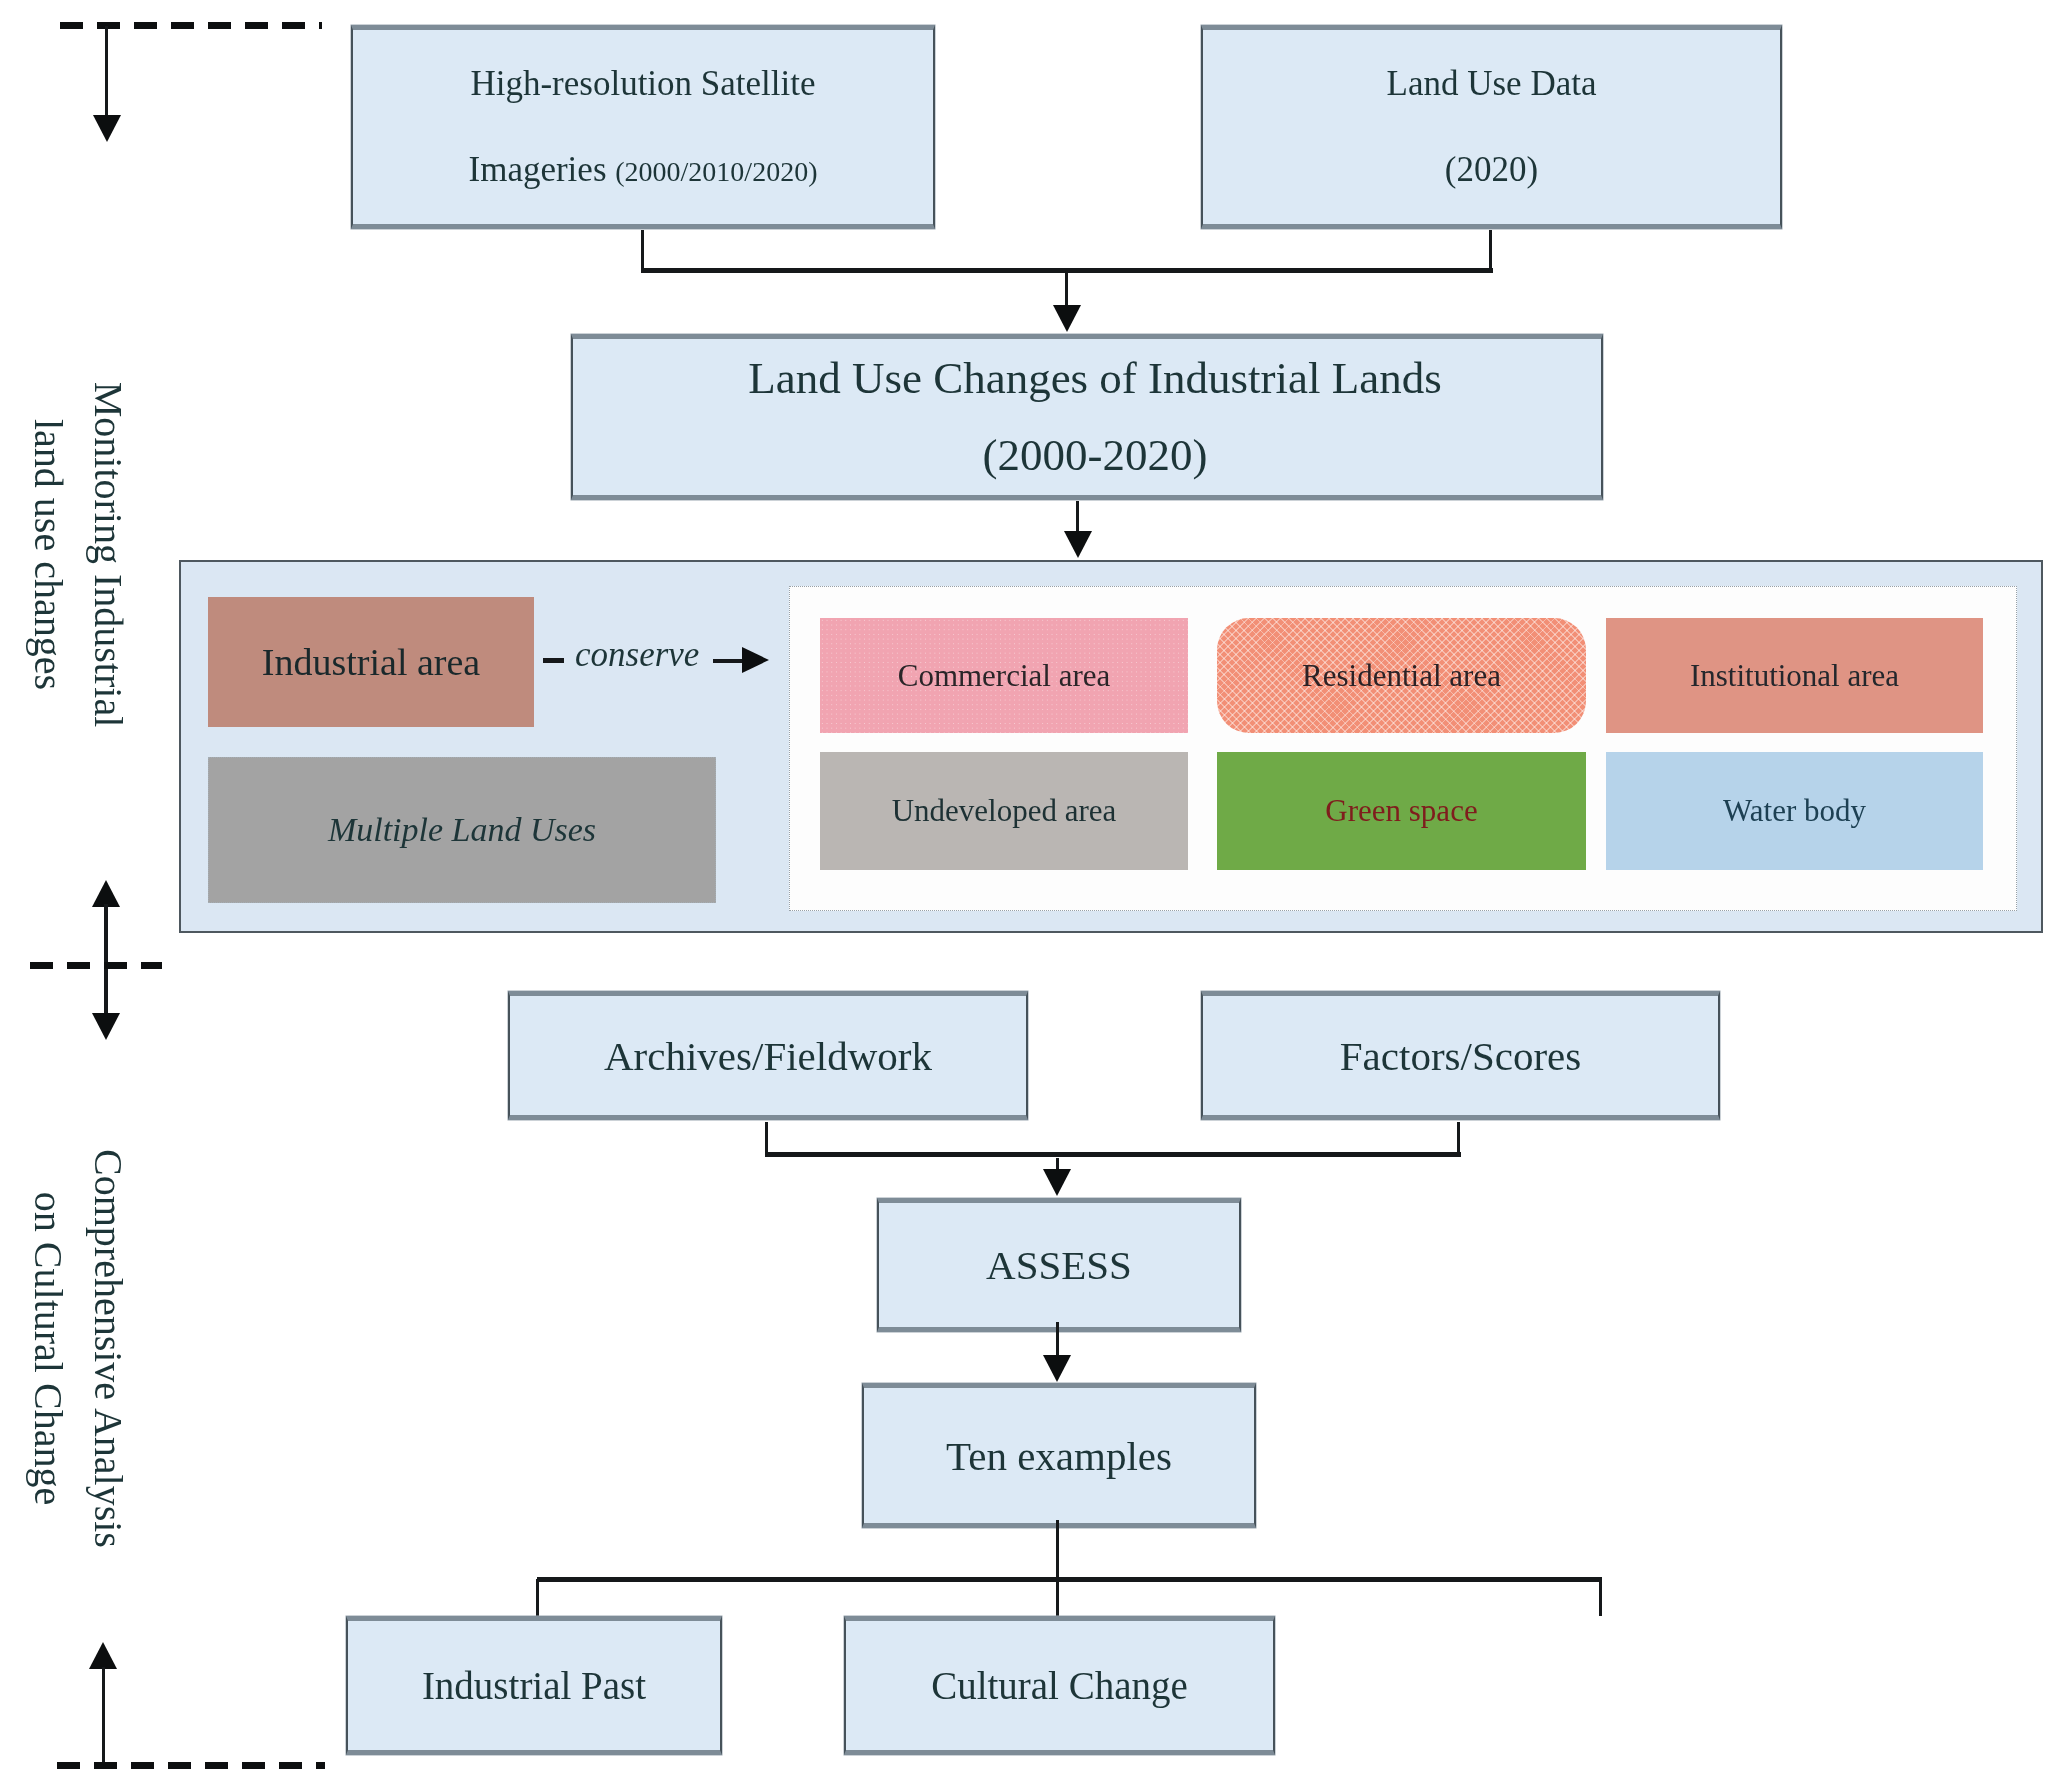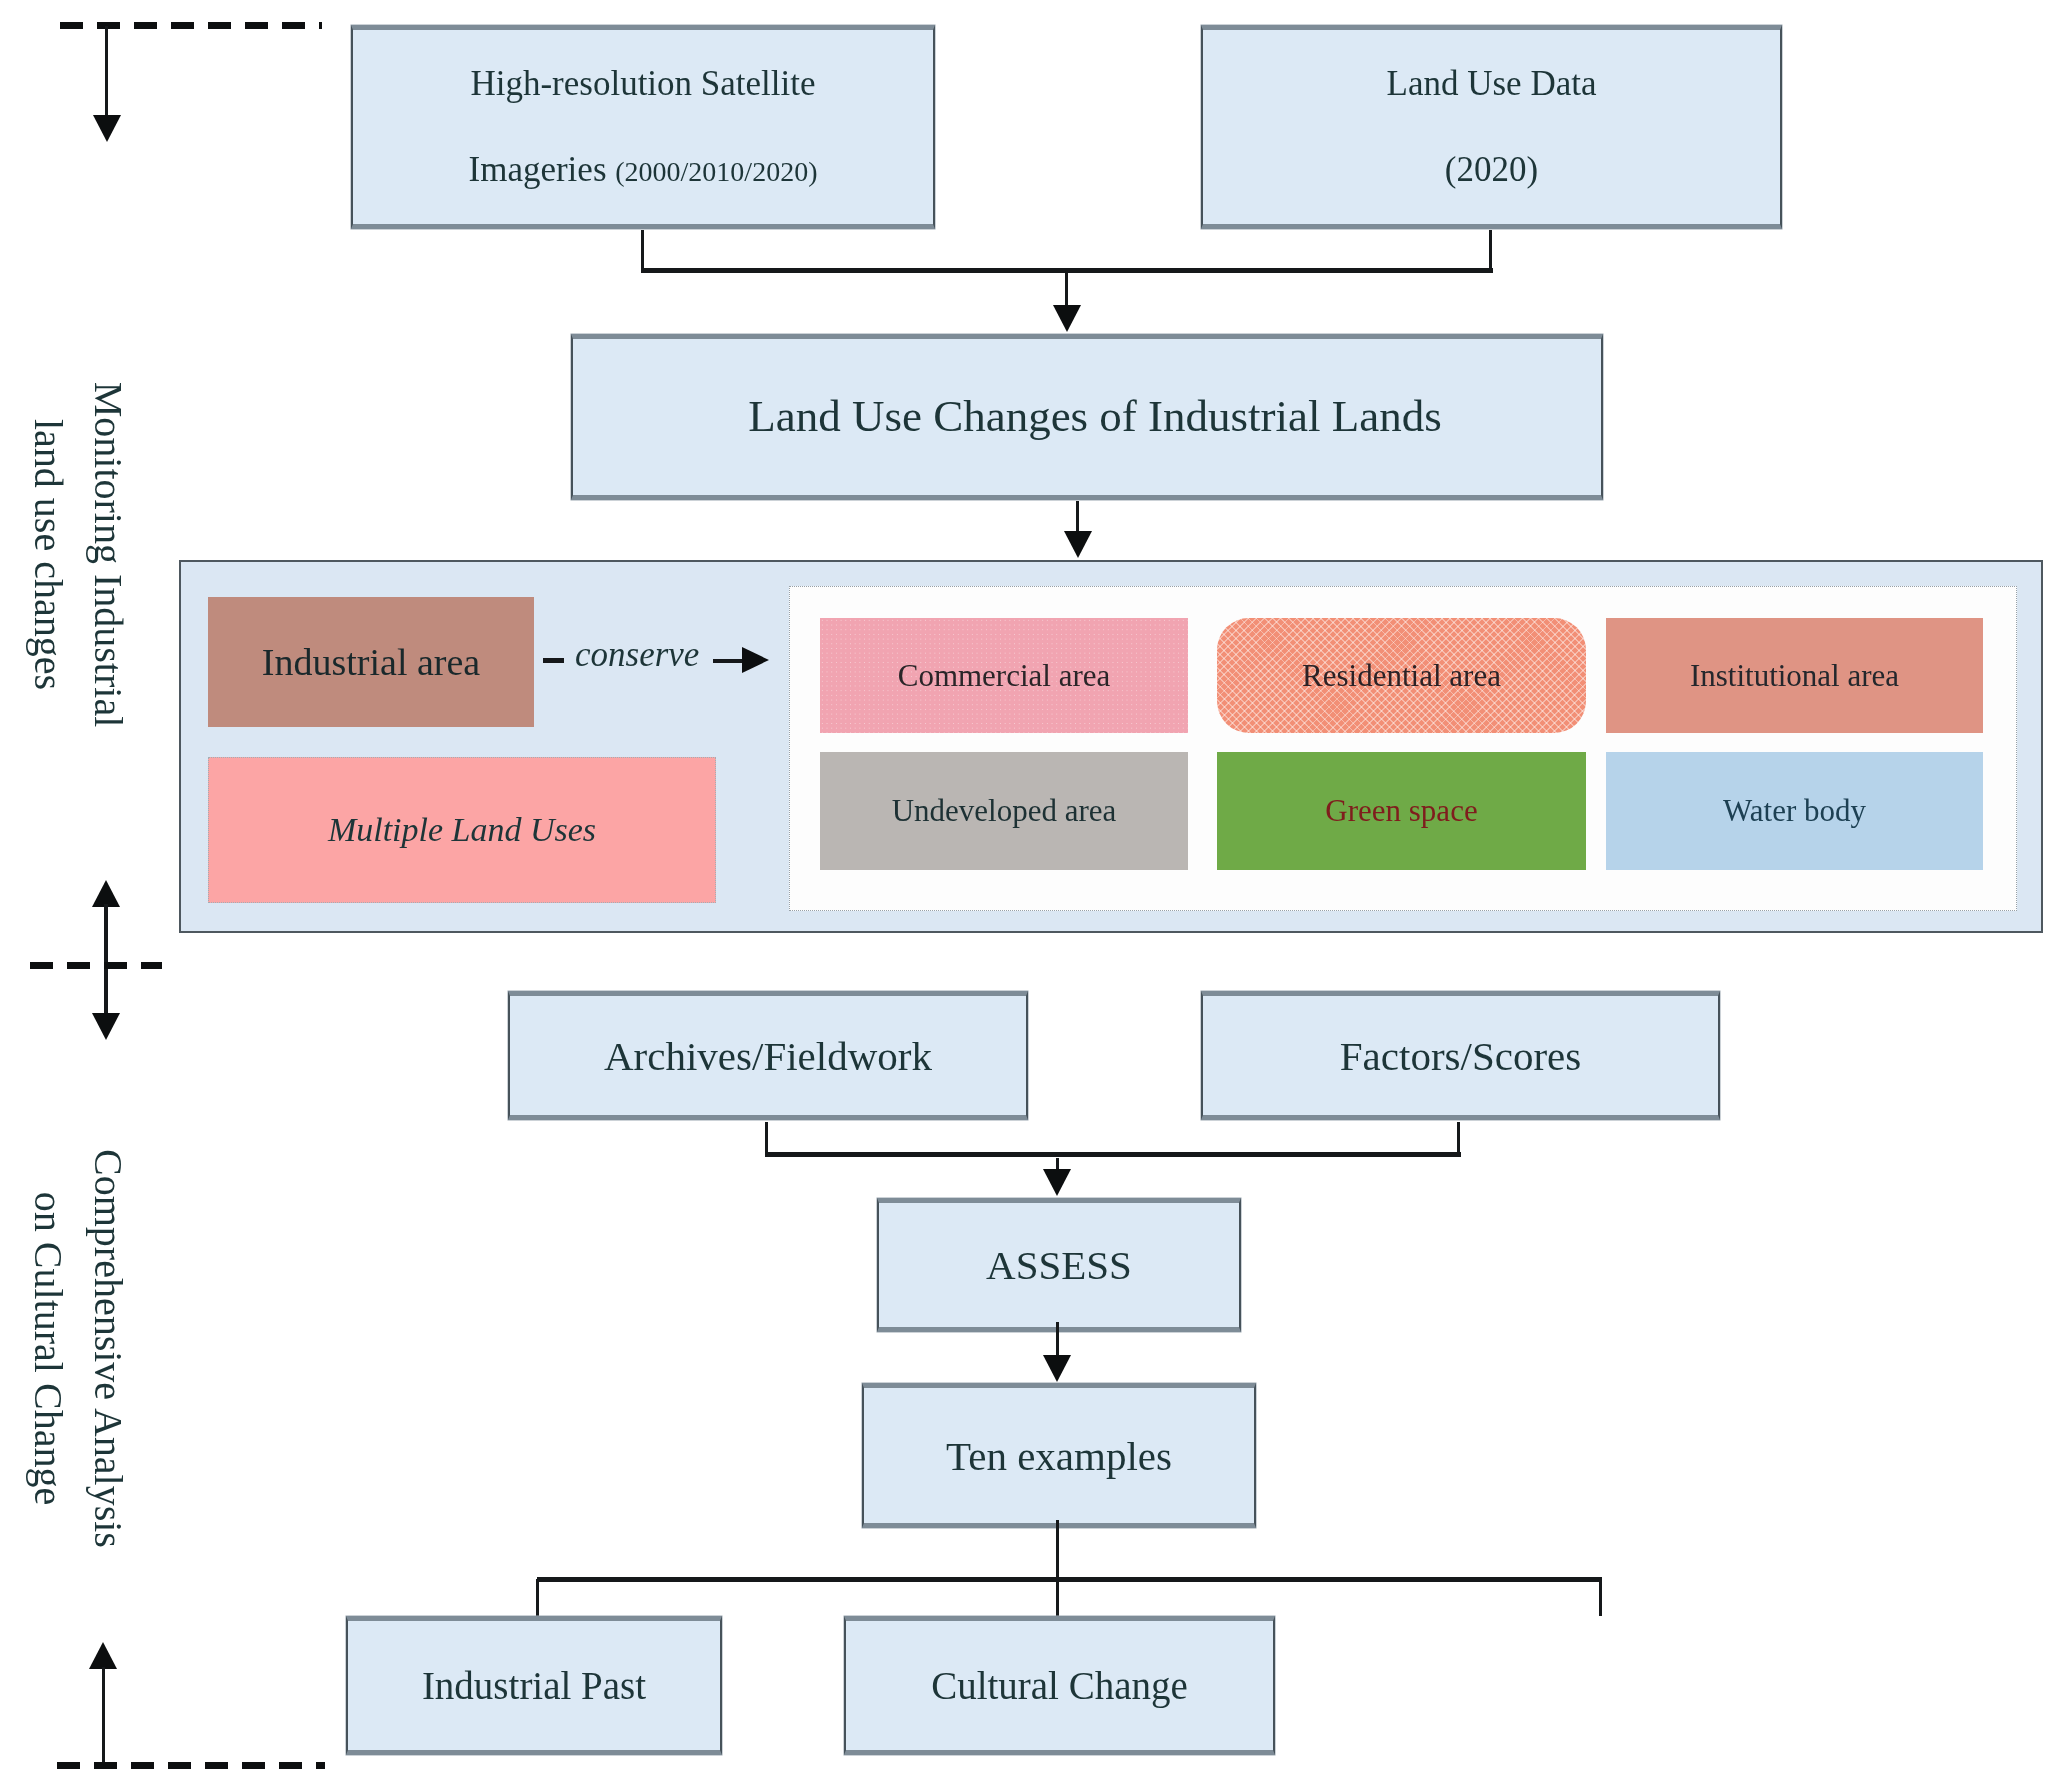--- a/index.html
+++ b/index.html
@@ -34,21 +34,21 @@
     background:#dbe7f3;
     border:2.6px solid #4e585f;
   }
   .inner-panel{
     position:absolute;
     background:#fdfdfd;
     border:1.6px dotted #97a1a8;
   }
   .dotted-box{
     position:absolute;
-    background:#fca5a5;
+    background:#a3a3a3;
     border:1.6px dotted #a4adb3;
     display:flex;align-items:center;justify-content:center;
   }
 
   
   .lu-cell{
     position:absolute;
     display:flex;align-items:center;justify-content:center;
     font-size:31px;
     text-align:center;
@@ -147,20 +147,21 @@
   </div>
 
   <div class="vline" style="left:641px;top:230px;width:3.1px;height:42px;"></div>
   <div class="vline" style="left:1489px;top:230px;width:3.1px;height:42px;"></div>
   <div class="hline" style="left:641px;top:268px;width:852px;height:5.2px;"></div>
   <div class="vline" style="left:1065px;top:273px;width:3.1px;height:35px;"></div>
   <div class="ah-down" style="left:1053px;top:305px;"></div>
 
   <div class="bbox t-big" style="left:571px;top:334px;width:1012px;height:156px;padding-left:16px;">
     <span class="l1">Land Use Changes of Industrial Lands</span>
+    <span class="l2">(2000-2020)</span>
   </div>
 
   <div class="vline" style="left:1076px;top:501px;width:3.1px;height:32px;"></div>
   <div class="ah-down" style="left:1064px;top:531px;"></div>
 
   <div class="panel" style="left:179px;top:560px;width:1860px;height:369px;"></div>
   <div class="inner-panel" style="left:789px;top:586px;width:1226px;height:323px;"></div>
 
   <div class="abs" style="left: 208px; top: 597px; width: 326px; height: 130px; display: flex; align-items: center; justify-content: center; background: rgb(191, 139, 125);">
     <span class="ind-label">Industrial area</span>

